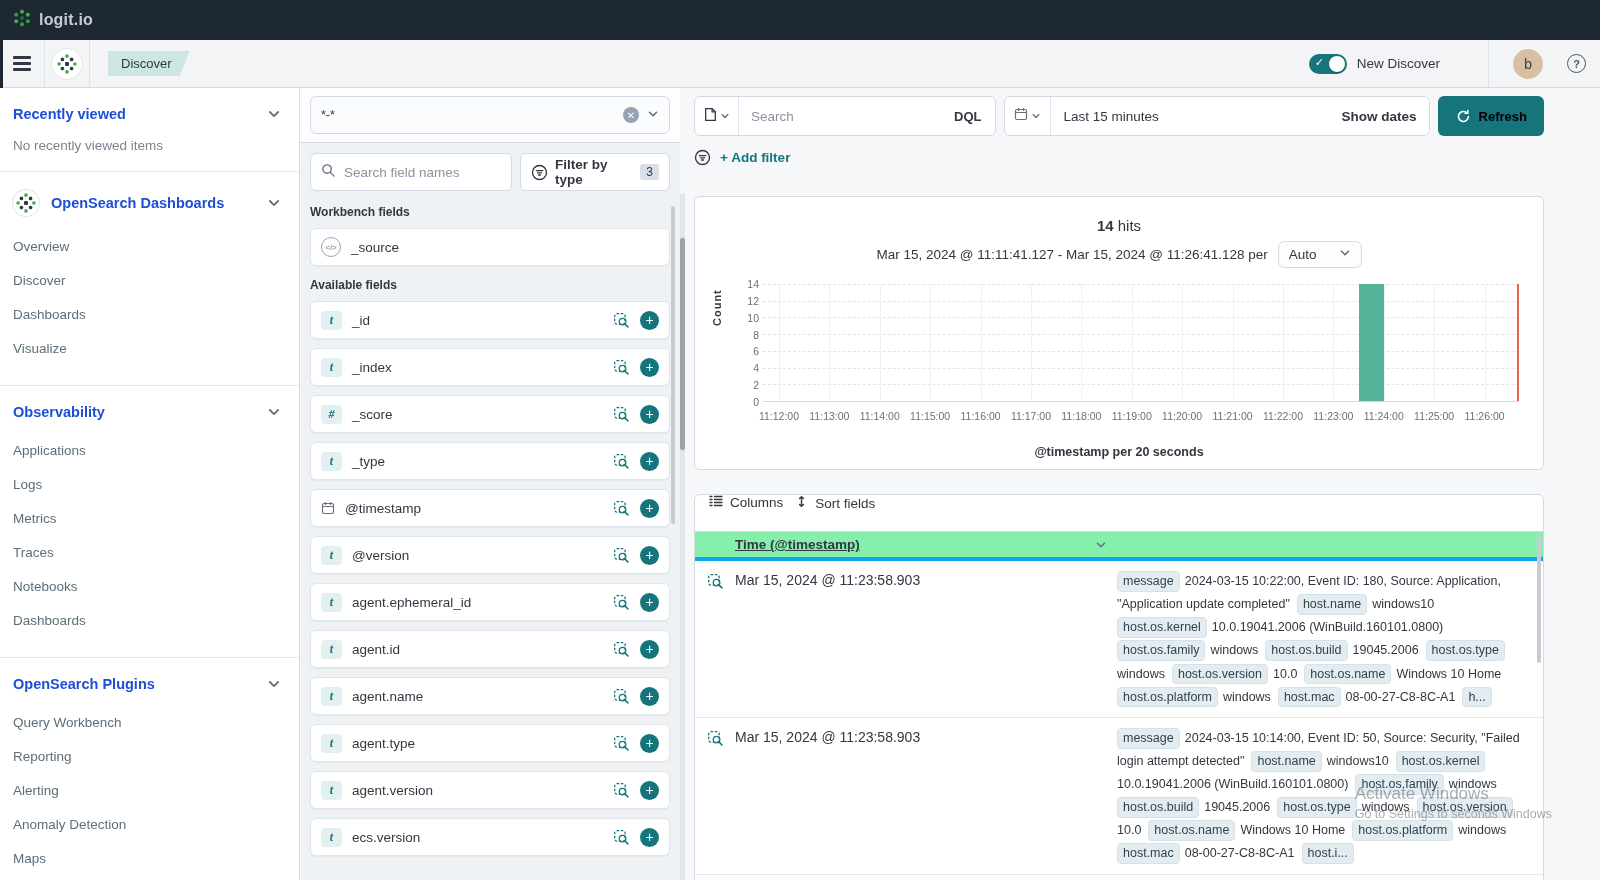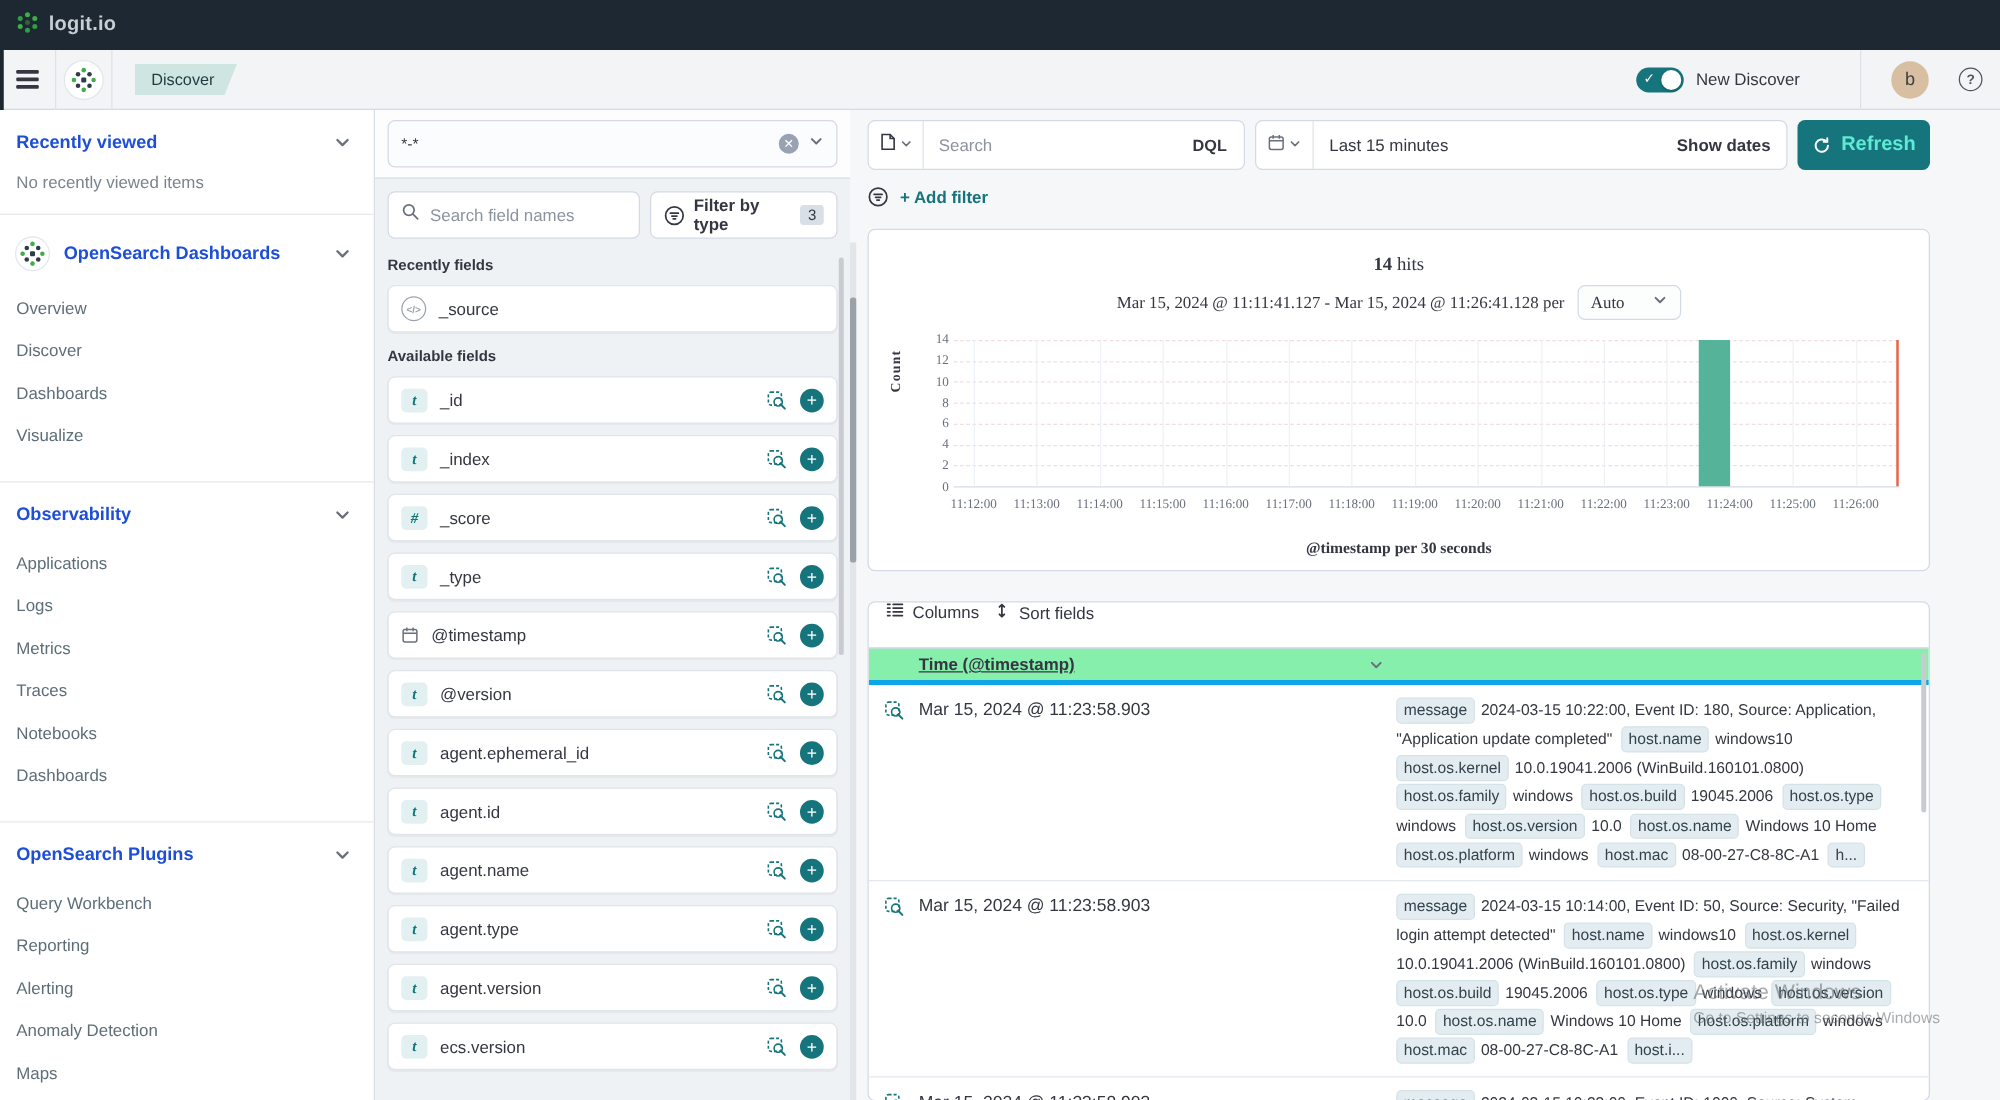--- a/index.html
+++ b/index.html
@@ -73,26 +73,26 @@
   .querybar { display:flex; gap:8px; }
   .searchbox { flex:1; height:40px; background:#fff; border:1px solid #d3dae6; border-radius:6px; display:flex; align-items:center; }
   .sq-left { width:44px; height:100%; border-right:1px solid #e0e5ec; display:flex; align-items:center; justify-content:center; gap:3px; cursor:pointer; }
   .sq-input { flex:1; border:none; outline:none; padding:0 12px; font-size:13.5px; font-family:inherit; color:#343741; background:transparent; }
   .sq-input::placeholder { color:#8b939e; }
   .sq-dql { padding:0 14px; font-size:13px; font-weight:bold; color:#343741; cursor:pointer; }
   .datebox { width:452px; height:40px; background:#fff; border:1px solid #d3dae6; border-radius:6px; display:flex; align-items:center; }
   .dt-left { width:46px; height:100%; border-right:1px solid #e0e5ec; display:flex; align-items:center; justify-content:center; gap:3px; cursor:pointer; }
   .dt-text { flex:1; padding:0 12px; font-size:13.5px; color:#343741; cursor:pointer; }
   .dt-show { padding:0 13px; font-size:13.5px; font-weight:600; color:#343741; cursor:pointer; }
-  .refresh-btn { width:112px; height:40px; background:var(--accent); border:none; border-radius:6px; color:#5eead4; font-size:16px; font-weight:bold; font-family:inherit; display:flex; align-items:center; justify-content:center; gap:8px; cursor:pointer; }
+  .refresh-btn { width:112px; height:40px; background:var(--accent); border:none; border-radius:6px; color:#000000; font-size:13px; font-weight:bold; font-family:inherit; display:flex; align-items:center; justify-content:center; gap:8px; cursor:pointer; }
   .filterrow { display:flex; align-items:center; gap:9px; height:36px; margin-top:3px; }
   .addfilter { color:var(--accent); font-size:13.5px; font-weight:600; cursor:pointer; }
 
   .panel { background:#fff; border:1px solid #d3dae6; border-radius:6px; }
-  .histpanel { margin-top:8px; height:274px; position:relative;font-family:Liberation Serif, serif; }
+  .histpanel { margin-top:21px; height:274px; position:relative; }
   .hits-line { text-align:center; margin-top:20px; font-size:15px; color:#343741; }
   .hits-line b { font-weight:bold; }
   .range-line { display:flex; align-items:center; justify-content:center; gap:10px; margin-top:7px; }
   .range-text { font-size:13.5px; color:#343741; }
   .interval-select { display:inline-flex; align-items:center; gap:22px; border:1px solid #d3dae6; border-radius:6px; background:#fcfdfd; padding:5px 10px; font-size:13.5px; color:#343741; cursor:pointer; }
 
   .chart { position:relative; height:152px; margin:12px 16px 0 22px; }
   .count-lab { position:absolute; left:-6px; top:46px; transform:rotate(-90deg); transform-origin:left top; font-size:11px; font-weight:bold; letter-spacing:1px; color:#343741; }
   .plot { position:absolute; left:46px; right:8px; top:4px; bottom:30px; border-bottom:1px solid #d3dae6; }
   .ygrid { position:absolute; left:0; right:0; height:0; border-top:1px dashed #efdfe3; }
@@ -283,21 +283,21 @@
         <span class="filter-slot" style="display: flex;">
             <svg width="17" height="17" viewBox="0 0 16 16" fill="none" stroke="#343741" stroke-width="1.3">
               <circle cx="8" cy="8" r="6.6"></circle>
               <path d="M5 6.2h6M6.1 8.3h3.8M7.1 10.4h1.8" stroke-linecap="round"></path>
             </svg>
           </span>
         <span class="f-filter-label">Filter by type</span>
         <span class="f-count">3</span>
       </div>
     </div>
-    <div class="fgroup-label">Recently fields</div>
+    <div class="fgroup-label">Workbench fields</div>
     <div class="fields-list" id="selected-fields">
         <div class="field-card">
           <span class="srcicon">&lt;/&gt;</span>
           <span class="field-name">_source</span>
         </div>
       </div>
     <div class="fgroup-label">Available fields</div>
     <div class="fields-list" id="available-fields">
         <div class="field-card">
           <span class="tbadge">t</span>
@@ -591,21 +591,21 @@
             <span style="left: 48.7778%;">11:19:00</span>
             <span style="left: 55.4444%;">11:20:00</span>
             <span style="left: 62.1111%;">11:21:00</span>
             <span style="left: 68.7778%;">11:22:00</span>
             <span style="left: 75.4444%;">11:23:00</span>
             <span style="left: 82.1111%;">11:24:00</span>
             <span style="left: 88.7778%;">11:25:00</span>
             <span style="left: 95.4444%;">11:26:00</span>
           </div>
       </div>
-      <div class="xaxis-title">@timestamp per 30 seconds</div>
+      <div class="xaxis-title">@timestamp per 20 seconds</div>
     </div>
 
     <div class="panel tablepanel">
       <div class="ttoolbar">
         <span class="ttool">
           <span class="cols-slot"><svg width="14" height="12" viewBox="0 0 14 12" fill="none" stroke="#343741" stroke-width="1.3" stroke-linecap="round">
                 <path d="M1 1.5h2M1 4.5h2M1 7.5h2M1 10.5h2M5.5 1.5H13M5.5 4.5H13M5.5 7.5H13M5.5 10.5H13"></path>
               </svg></span>
           <span>Columns</span>
         </span>

